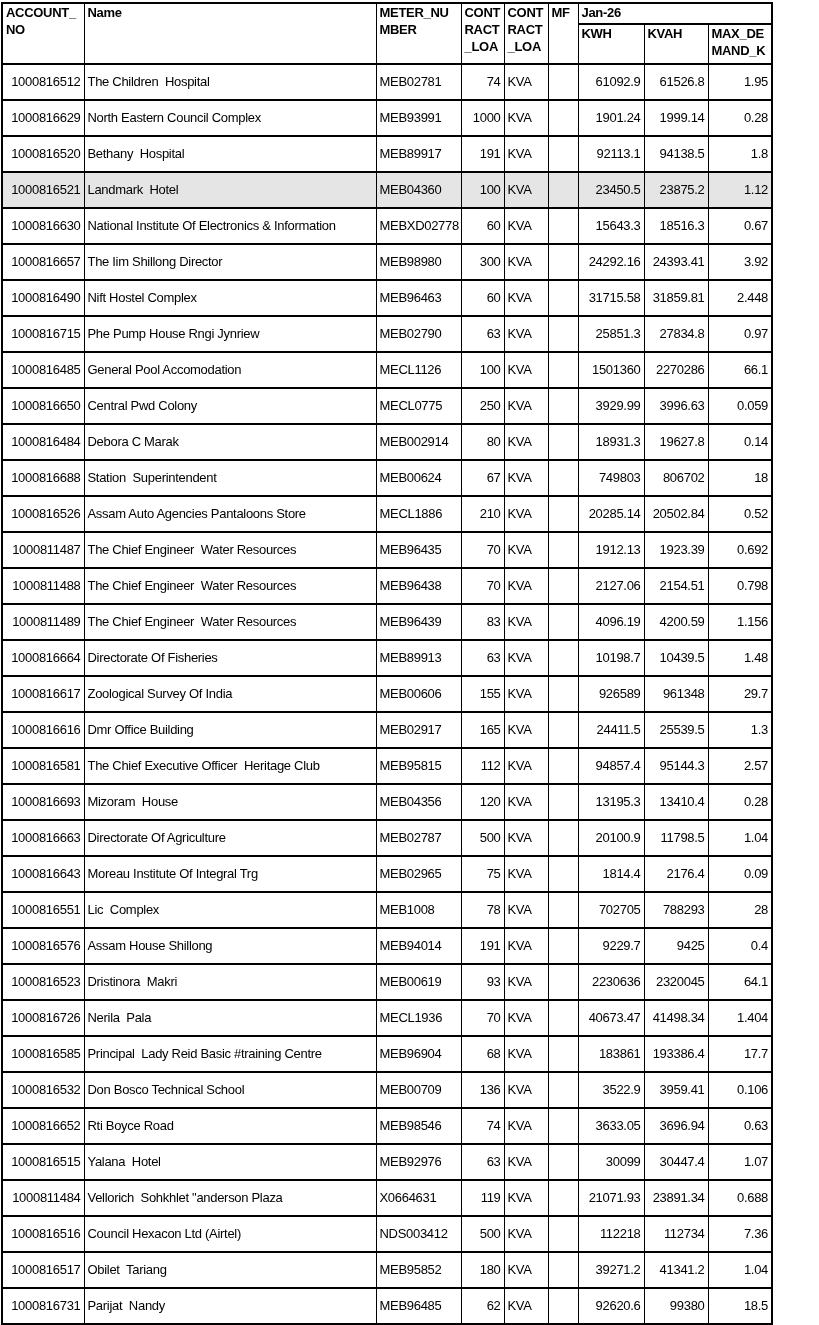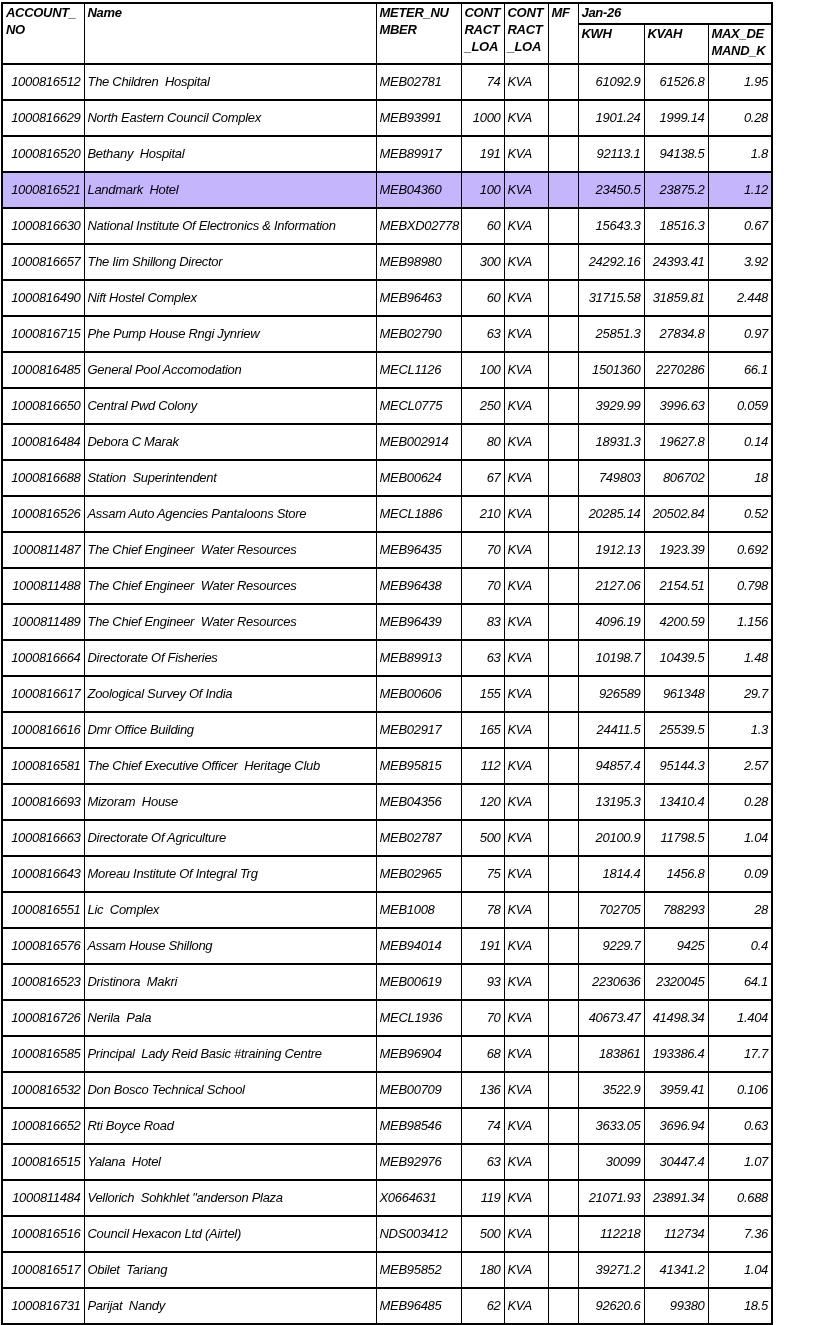--- a/index.html
+++ b/index.html
@@ -6,21 +6,21 @@
   html, body { background: #ffffff; }
   body {
     width: 819px; height: 1325px;
     font-family: "Liberation Sans", sans-serif;
     color: #000;
     overflow: hidden;
     position: relative;
   }
   .sheet {
     position: absolute;
-    left: 1px; top: 2px; font-style: italic;
+    left: 1px; top: 2px;
   }
   table.grid {
     border-collapse: collapse;
     table-layout: fixed;
     width: 770px;
     border: 2px solid #000;
   }
   table.grid th, table.grid td {
     border: 1px solid #000;
     border-top-width: 2px;
@@ -42,21 +42,21 @@
   tr.group-row th { height: 20px; }
   tr.sub-row th { height: 40px; margin-left: 13px; }
   table.grid td {
     height: 36px;
     padding: 0 3px;
     vertical-align: middle;
     font-weight: 400;
   }
   .al { text-align: left; }
   .ar { text-align: right; }
-  tr.hl td { background: #c4b5fd; }
+  tr.hl td { background: #e5e5e5; }
 </style>
 </head>
 <body>
 
 <div class="sheet">
   <table class="grid">
     <colgroup>
       <col style="width:82px">
       <col style="width:292px">
       <col style="width:85px">
@@ -334,21 +334,21 @@
     <td class="ar">1.04</td>
   </tr>
         <tr>
     <td class="ar">1000816643</td>
     <td class="al">Moreau Institute Of Integral Trg</td>
     <td class="al">MEB02965</td>
     <td class="ar">75</td>
     <td class="al">KVA</td>
     <td class="al"></td>
     <td class="ar">1814.4</td>
-    <td class="ar">1456.8</td>
+    <td class="ar">2176.4</td>
     <td class="ar">0.09</td>
   </tr>
         <tr>
     <td class="ar">1000816551</td>
     <td class="al">Lic  Complex</td>
     <td class="al">MEB1008</td>
     <td class="ar">78</td>
     <td class="al">KVA</td>
     <td class="al"></td>
     <td class="ar">702705</td>

